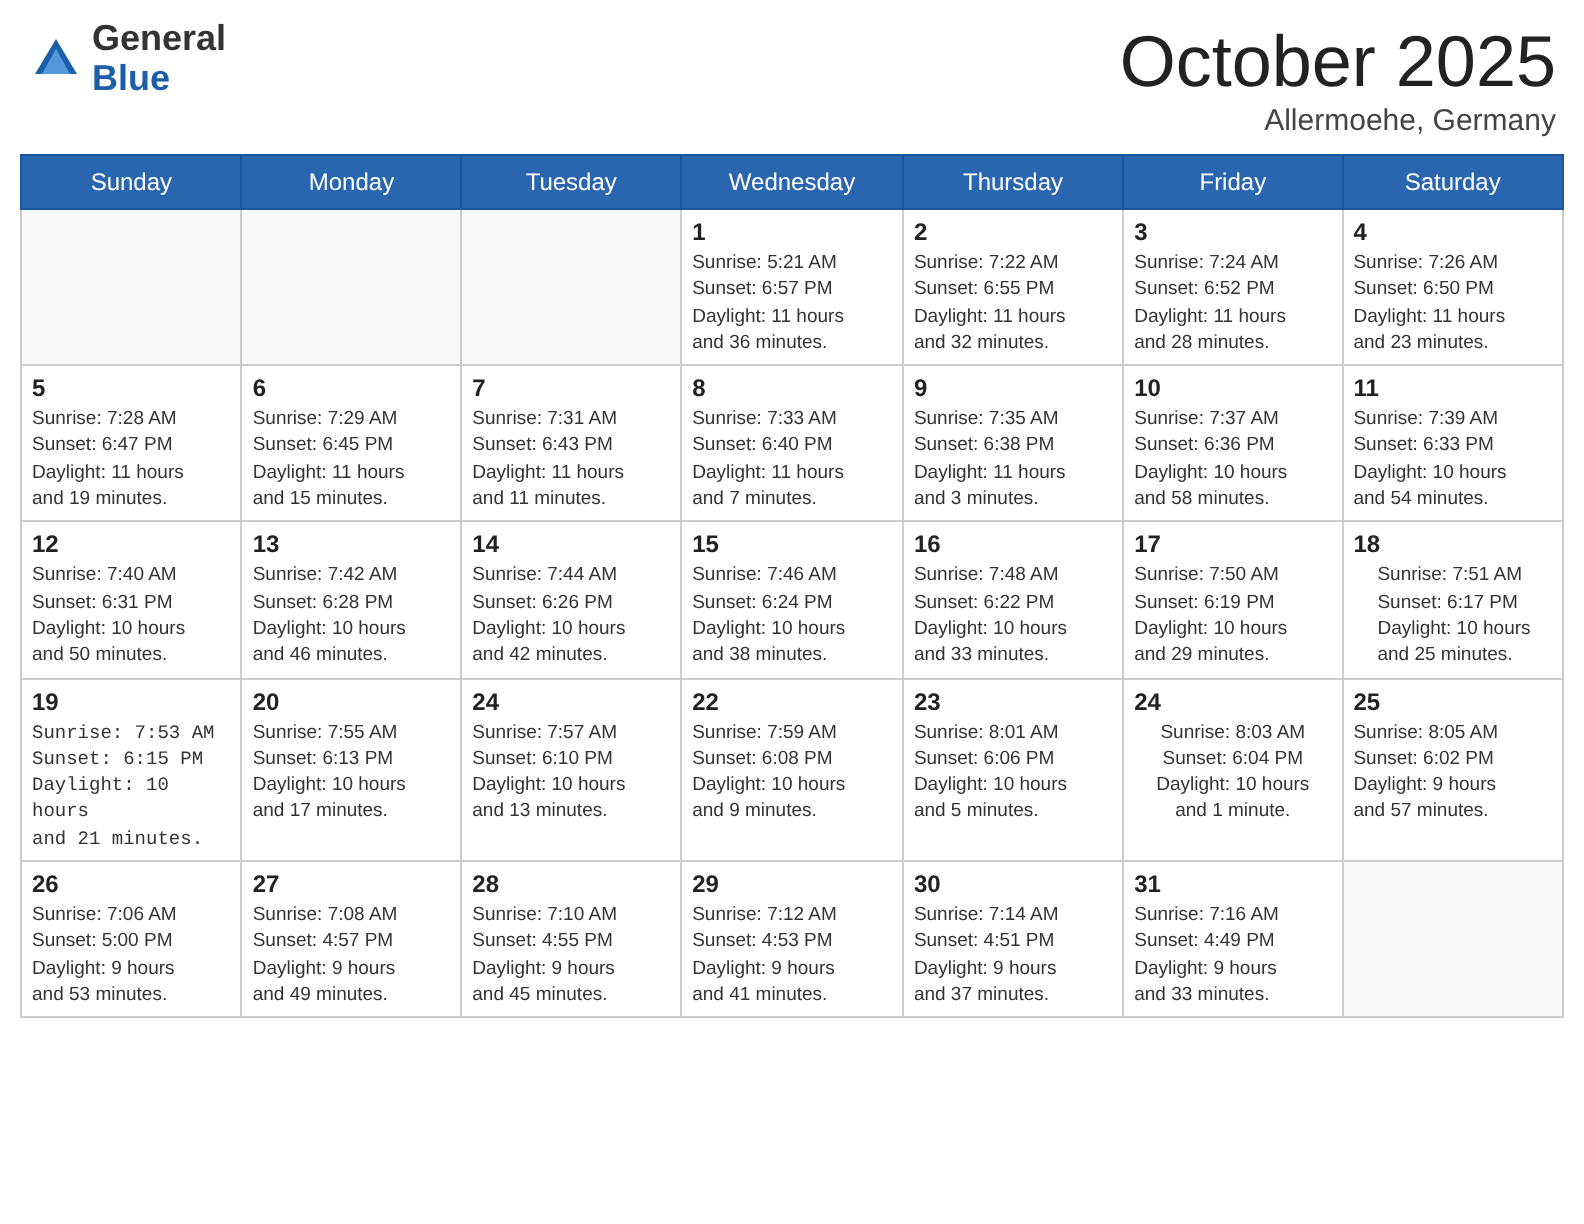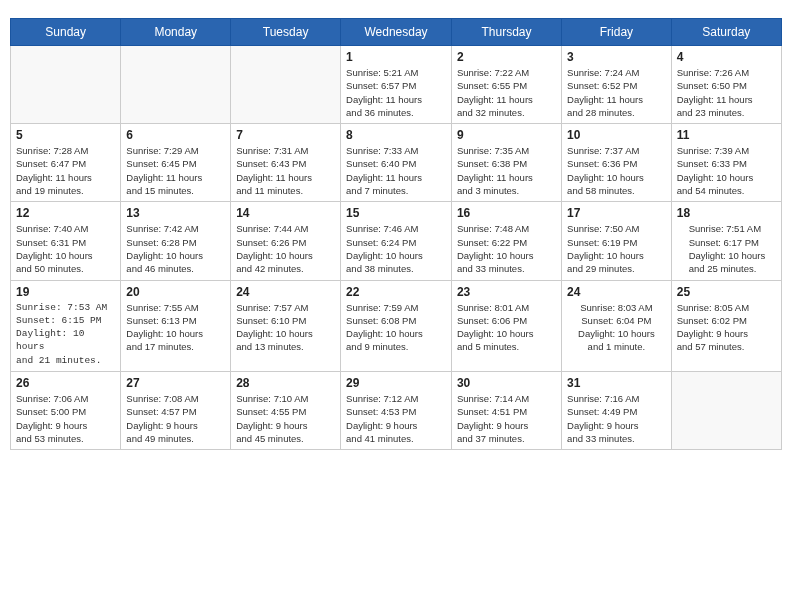--- a/index.html
+++ b/index.html
@@ -84,21 +84,33 @@
       color: #333;
     }
     tr:nth-child(even) td:not(.empty) {
       background: #fff;
     }
   </style>
 </head>
 <body>
 
 <div class="header">
+  <div class="logo">
+    <svg class="logo-icon" viewBox="0 0 40 40">
+      <polygon points="20,5 35,30 5,30" fill="#1a5fa8"></polygon>
+      <polygon points="20,12 30,30 10,30" fill="#5599dd"></polygon>
+    </svg>
+    <div class="logo-text">
+      <span class="logo-general">General</span><br>
+      <span class="logo-blue">Blue</span>
+    </div>
+  </div>
   <div class="title-block">
+    <div class="month-title">October 2025</div>
+    <div class="location">Allermoehe, Germany</div>
   </div>
 </div>
 
 <table class="calendar">
   <thead>
     <tr>
     <th>Sunday</th>
         <th>Monday</th>
         <th>Tuesday</th>
         <th>Wednesday</th>

